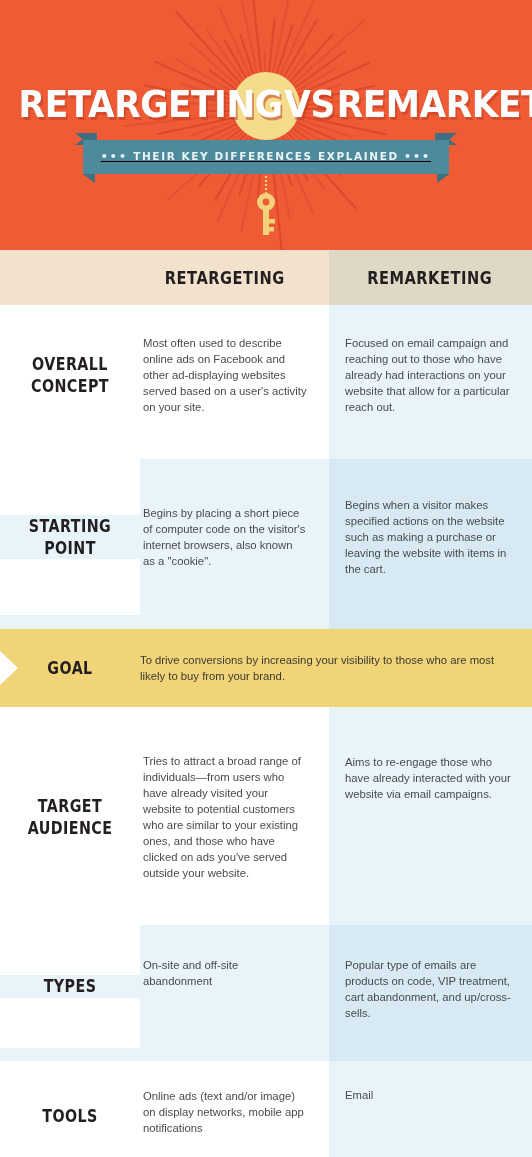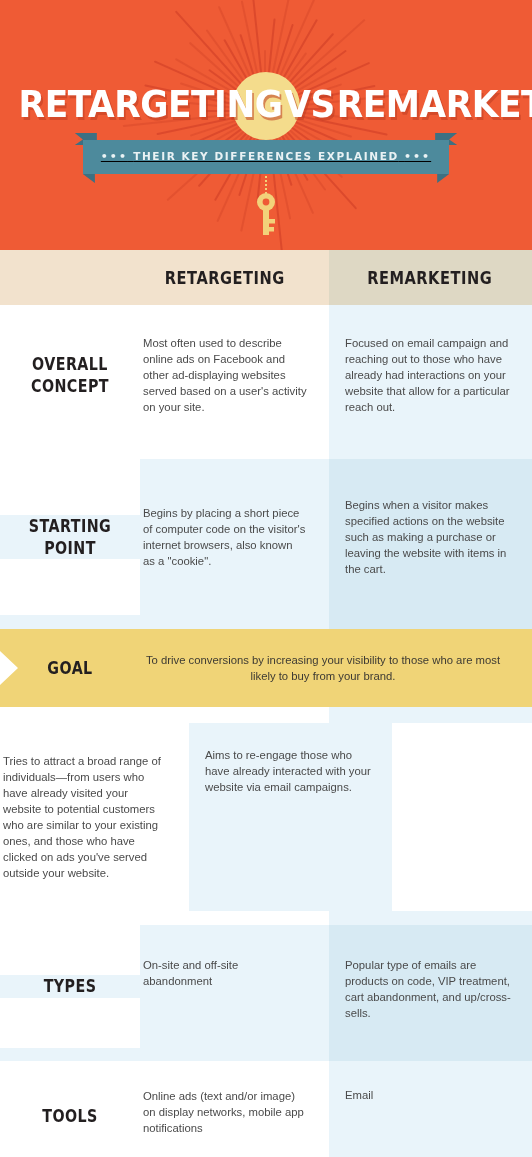--- a/index.html
+++ b/index.html
@@ -205,21 +205,21 @@
     clip-path: polygon(0 0, 532px 0, 532px 78px, 0 78px, 0 56px, 18px 39px, 0 22px);
   }
   .goal-row .col-label { background: transparent; }
   .goal-wide {
     flex: 1 1 auto;
     padding-right: 26px;
     display: flex;
     align-items: center;
     justify-content: center;
   }
-  .goal-wide .cell { text-align: center; color: #3d3a33; }
+  .goal-wide .cell { color: #3d3a33; }
 
   .spacer-white { height: 14px; background: #ffffff; }
   .spacer-white .strip-b { margin-left: 329px; width: 203px; height: 100%; background: #e9f4fa; }
   .spacer-blue  { height: 14px; background: #e9f4fa; }
   .spacer-blue .strip-b  { margin-left: 329px; width: 203px; height: 100%; background: #d7eaf3; }
 </style>
 </head>
 <body>
 
 <div class="page">
@@ -369,25 +369,28 @@
       </div>
       <div class="goal-wide">
         <div class="cell">To drive conversions by increasing your visibility to those who are most likely to buy from your brand.</div>
       </div>
     </div>
     <div class="spacer-white" style="height:16px">
         <div class="strip-b"></div>
       </div>
 
     <div class="row bg-white" style="height:188px">
+      <div class="col-label">
+        <div class="label">TARGET AUDIENCE</div>
+      </div>
       <div class="col-a">
         <div class="cell">Tries to attract a broad range of individuals—from users who have already visited your website to potential customers who are similar to your existing ones, and those who have clicked on ads you've served outside your website.</div>
       </div>
       <div class="col-b">
-        <div class="cell" style="align-self:flex-start;margin-top:24px">Aims to re-engage those who have already interacted with your website via email campaigns.</div>
+        <div class="cell" style="align-self:flex-start;margin-top:31px">Aims to re-engage those who have already interacted with your website via email campaigns.</div>
       </div>
     </div>
     <div class="spacer-white">
         <div class="strip-b"></div>
       </div>
 
     <div class="row bg-blue" style="height:123px">
       <div class="col-label">
         <div class="label">TYPES</div>
       </div>

